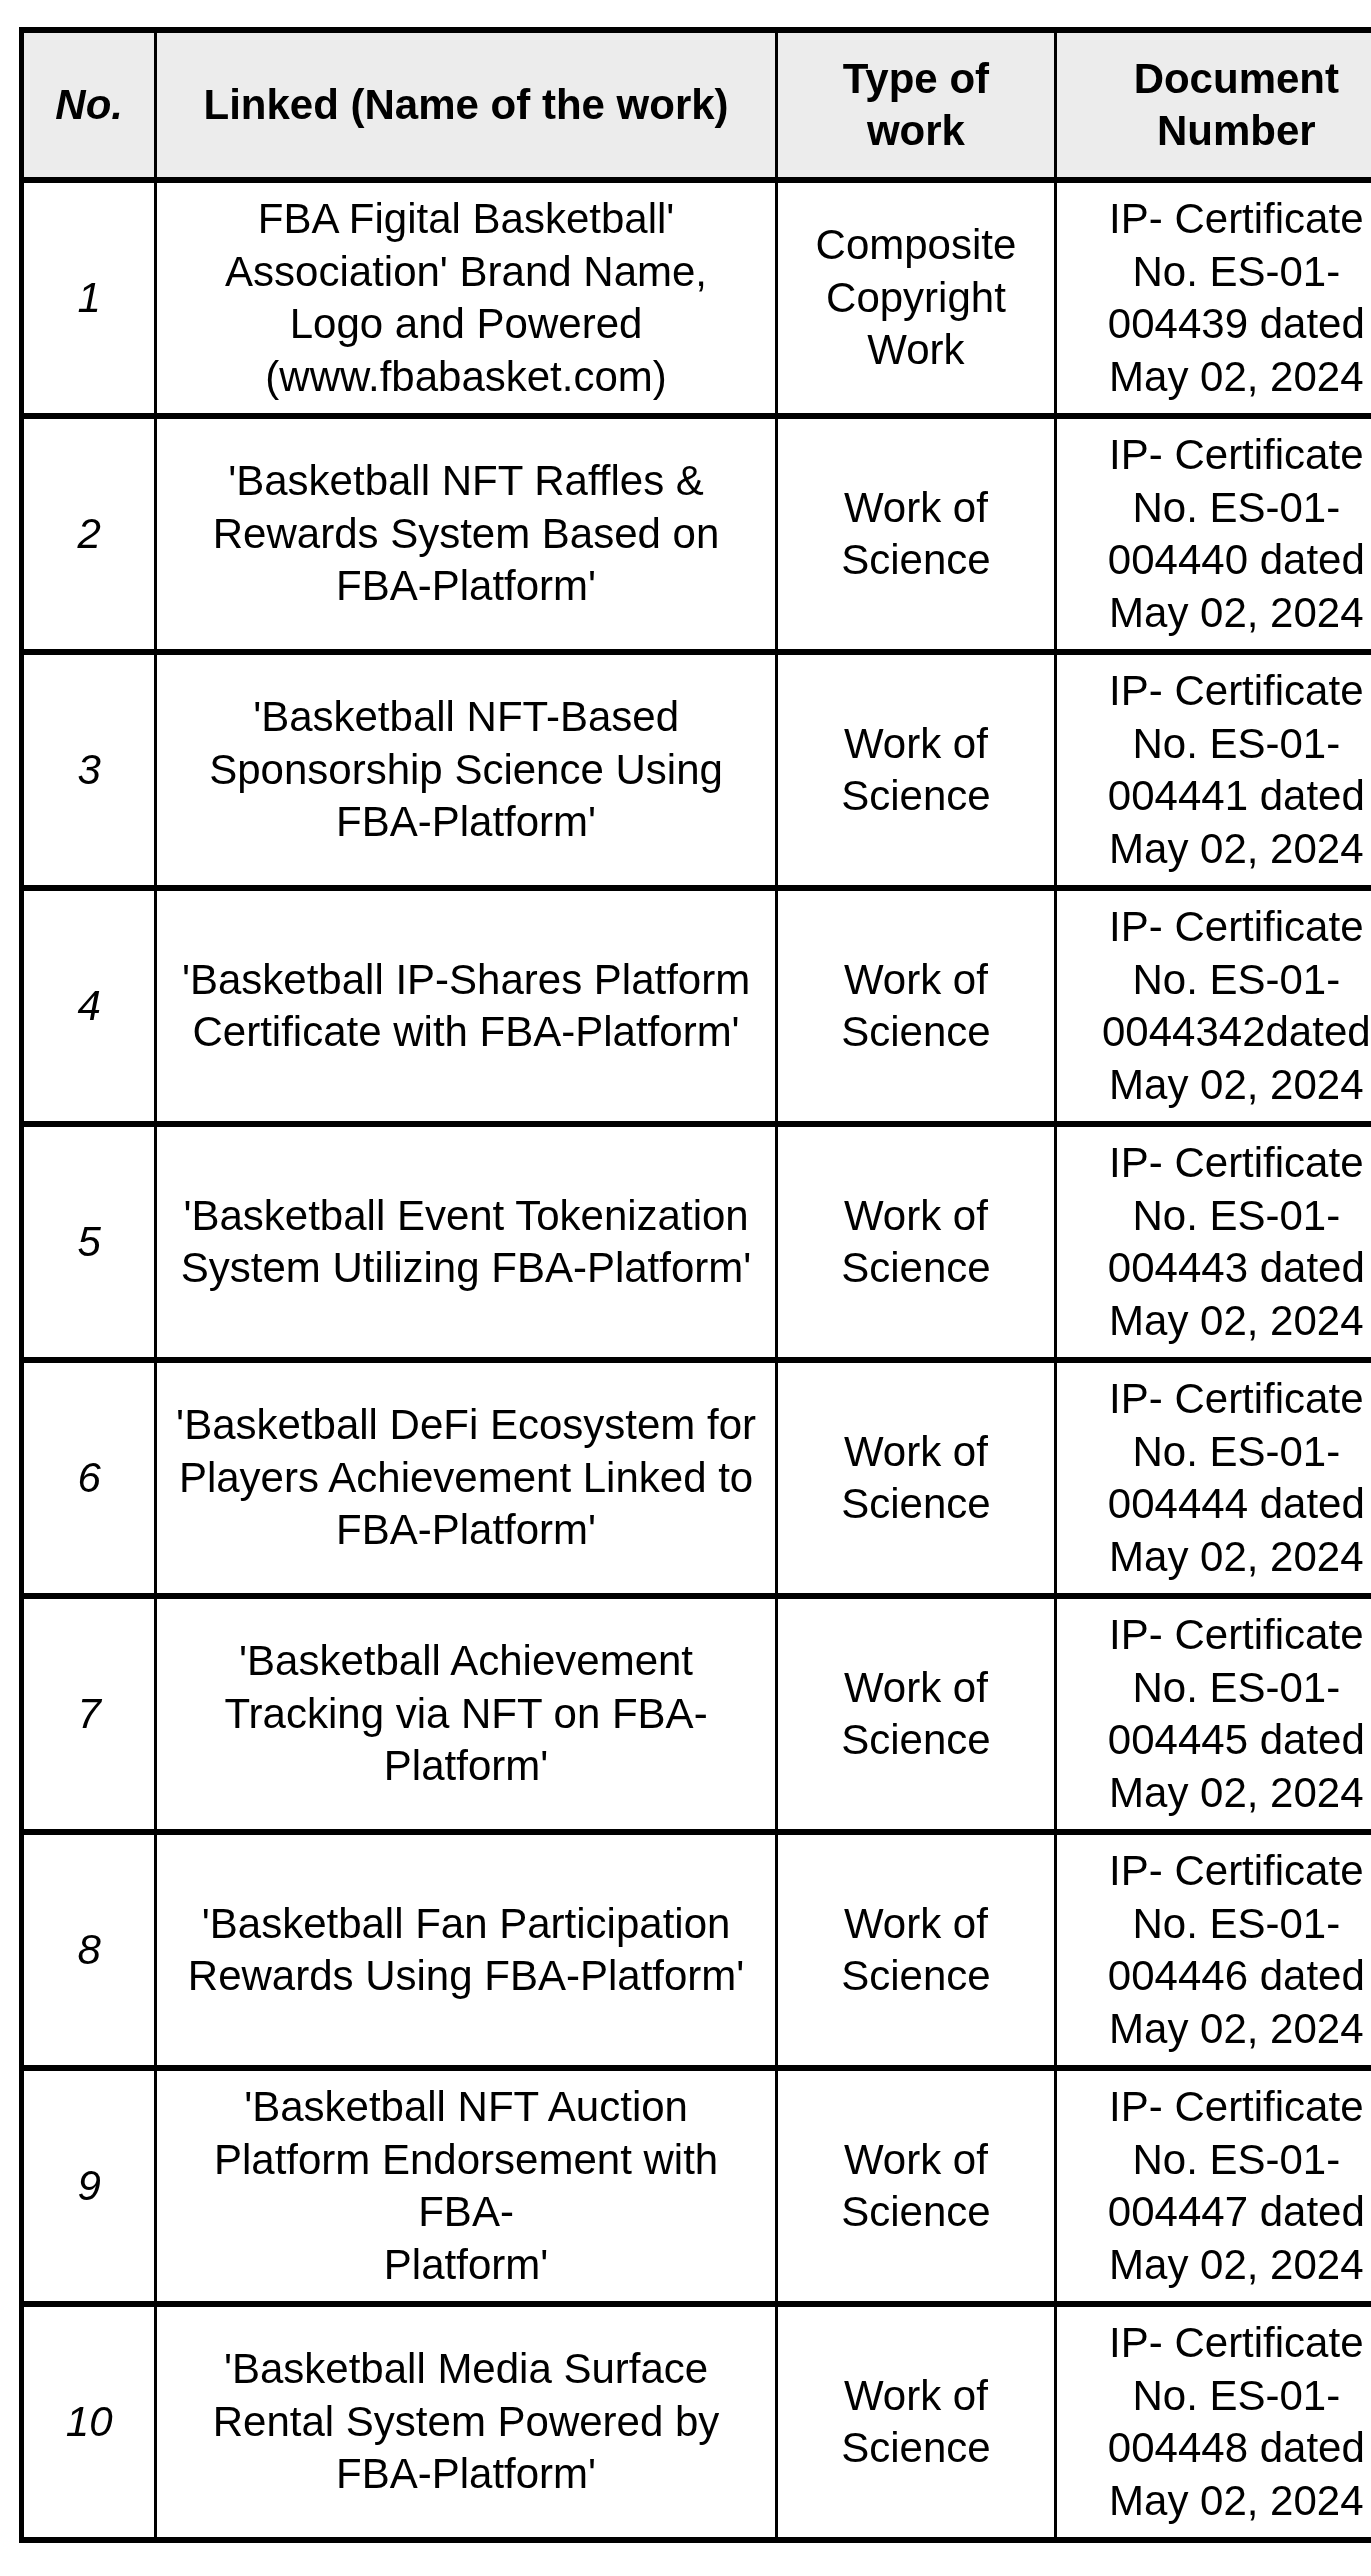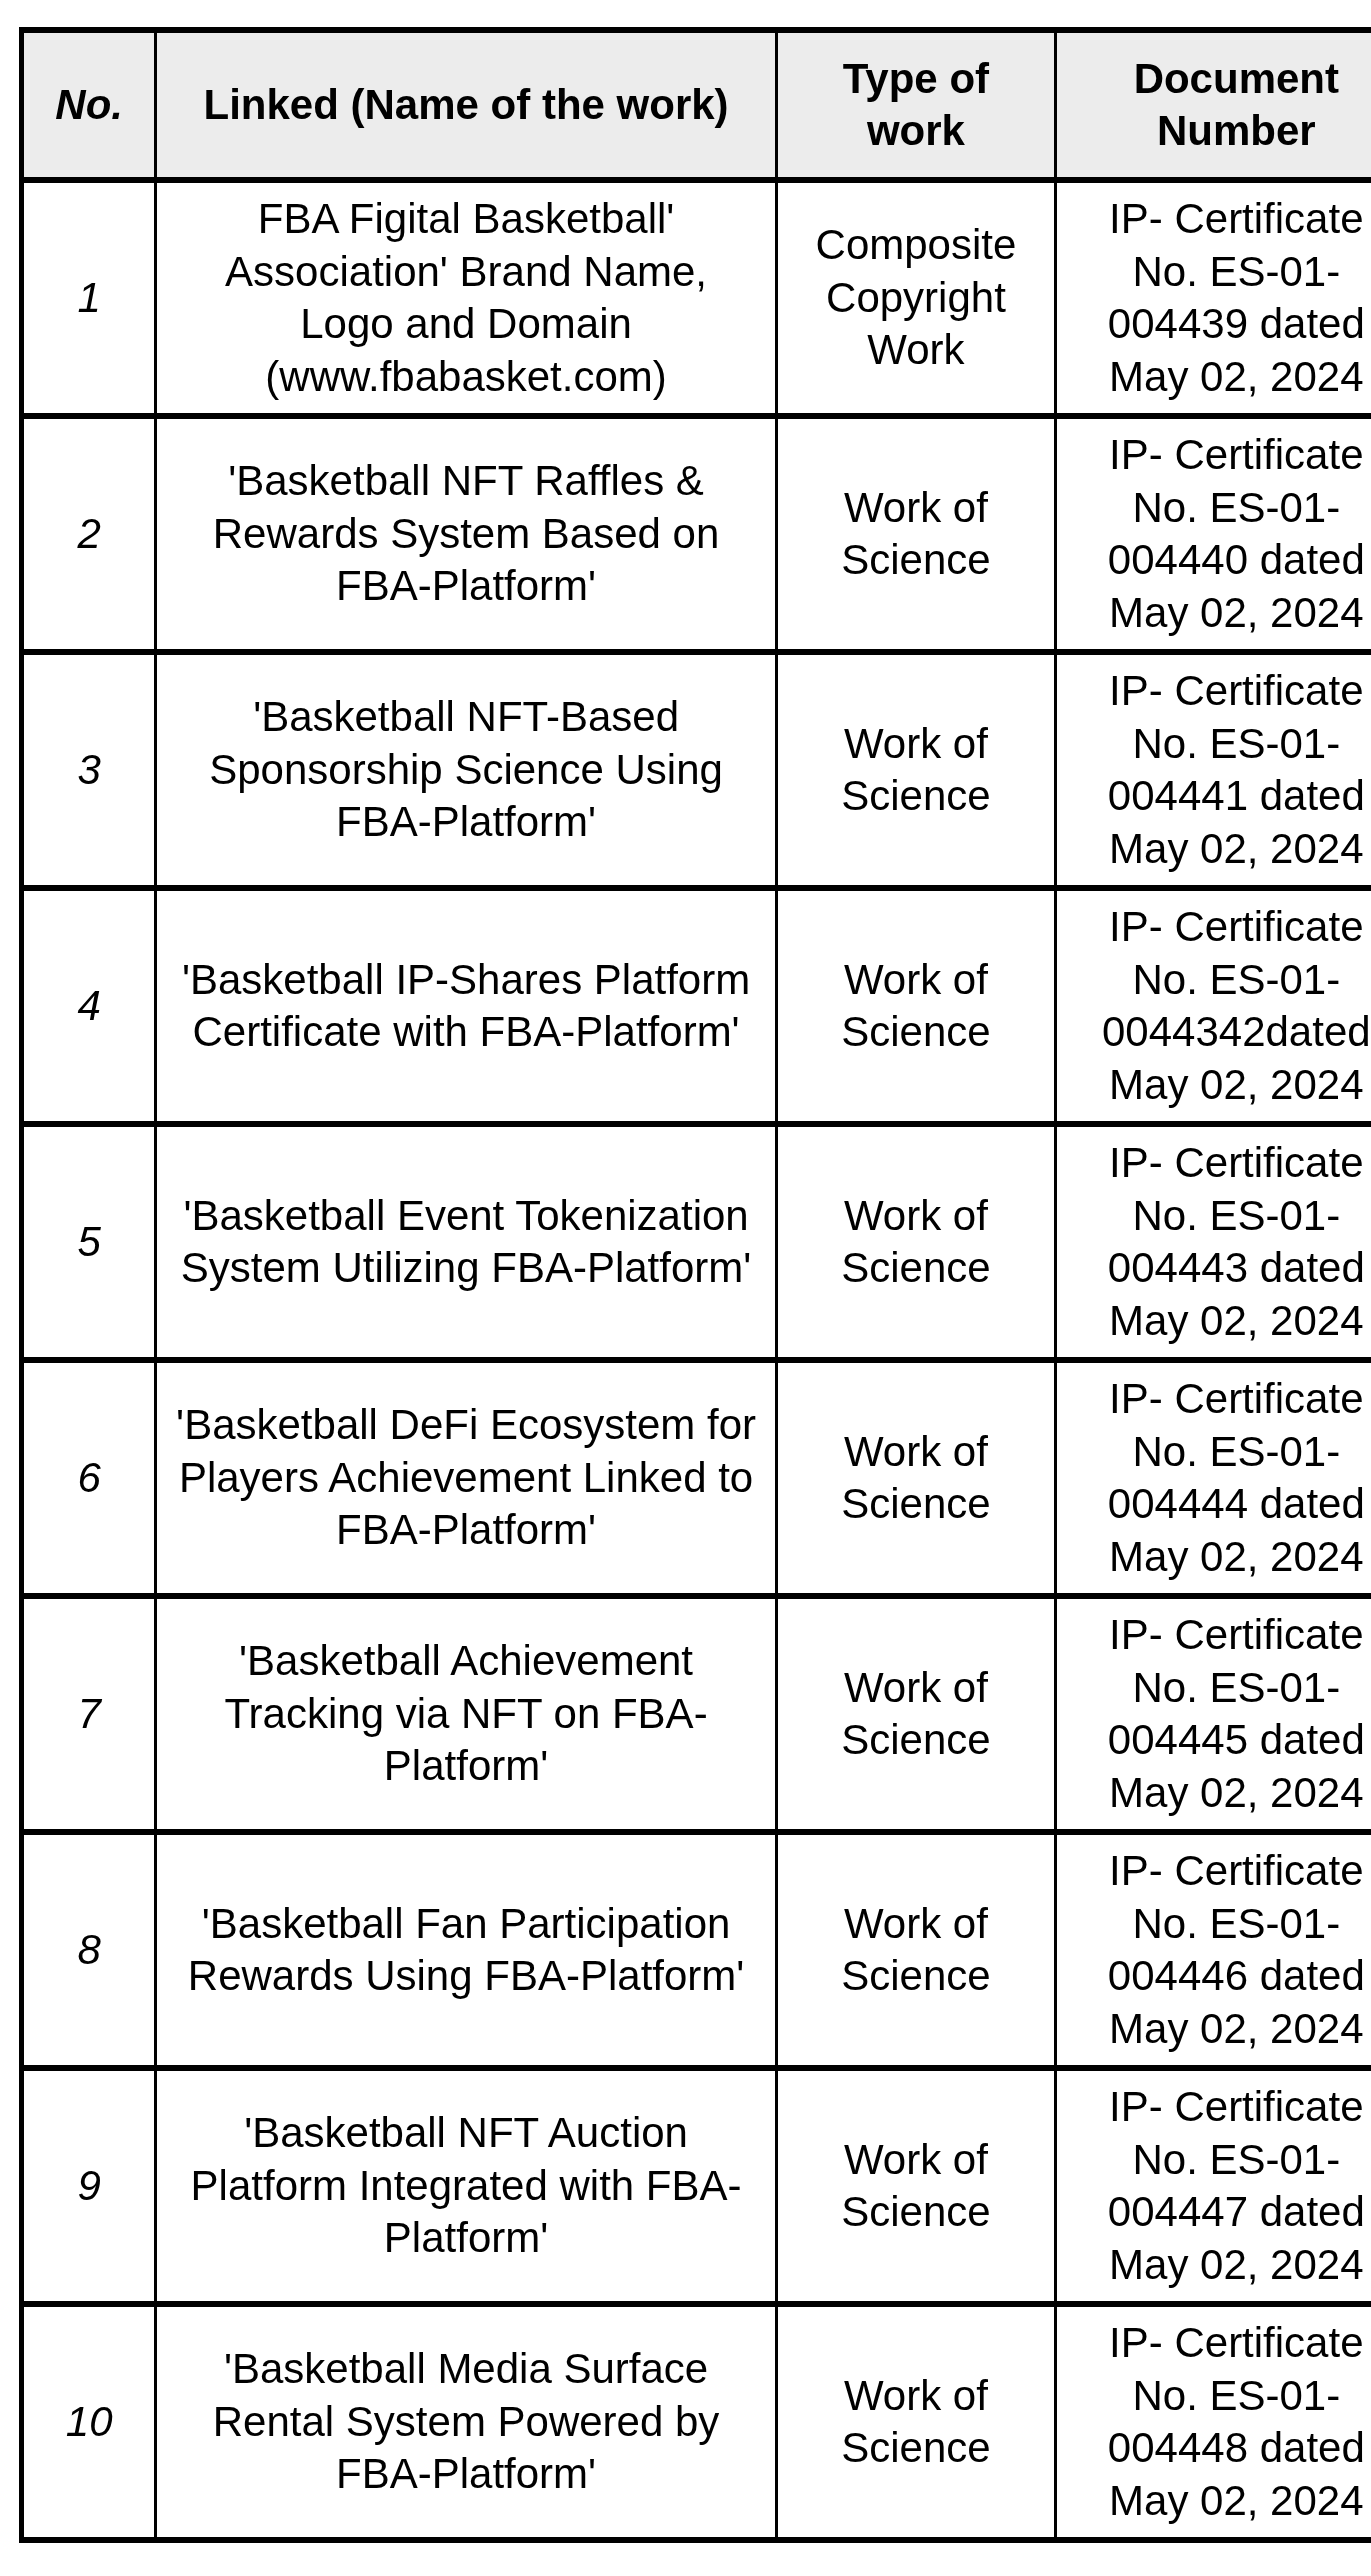--- a/index.html
+++ b/index.html
@@ -61,21 +61,21 @@
 work</th>
       <th class="col-doc">Document
 Number</th>
     </tr>
   </thead>
   <tbody>
       <tr>
     <td class="col-no">1</td>
     <td class="col-title">FBA Figital Basketball'
 Association' Brand Name,
-Logo and Domain
+Logo and Powered
 (www.fbabasket.com)</td>
     <td class="col-type">Composite
 Copyright
 Work</td>
     <td class="col-doc">IP- Certificate
 No. ES-01-
 004439 dated
 May 02, 2024</td>
   </tr>
       <tr>
@@ -155,21 +155,21 @@
     <td class="col-type">Work of
 Science</td>
     <td class="col-doc">IP- Certificate
 No. ES-01-
 004446 dated
 May 02, 2024</td>
   </tr>
       <tr>
     <td class="col-no">9</td>
     <td class="col-title">'Basketball NFT Auction
-Platform Integrated with FBA-
+Platform Endorsement with FBA-
 Platform'</td>
     <td class="col-type">Work of
 Science</td>
     <td class="col-doc">IP- Certificate
 No. ES-01-
 004447 dated
 May 02, 2024</td>
   </tr>
       <tr>
     <td class="col-no">10</td>

